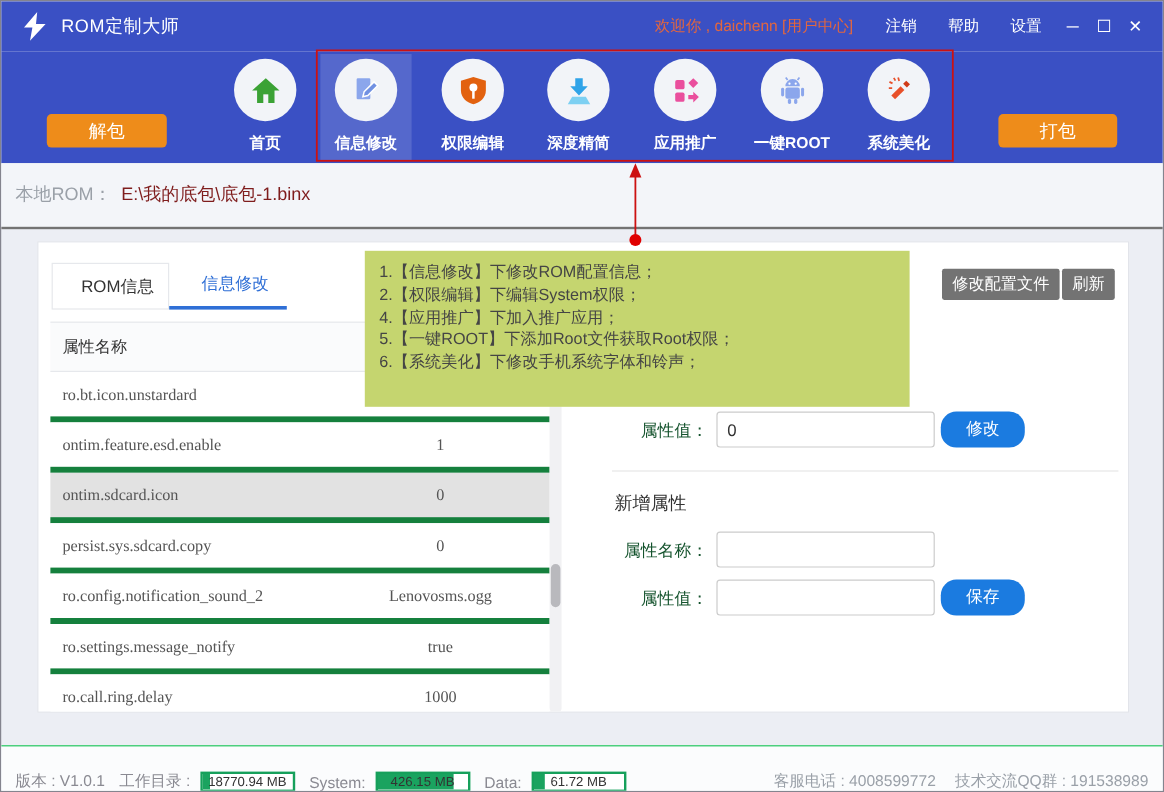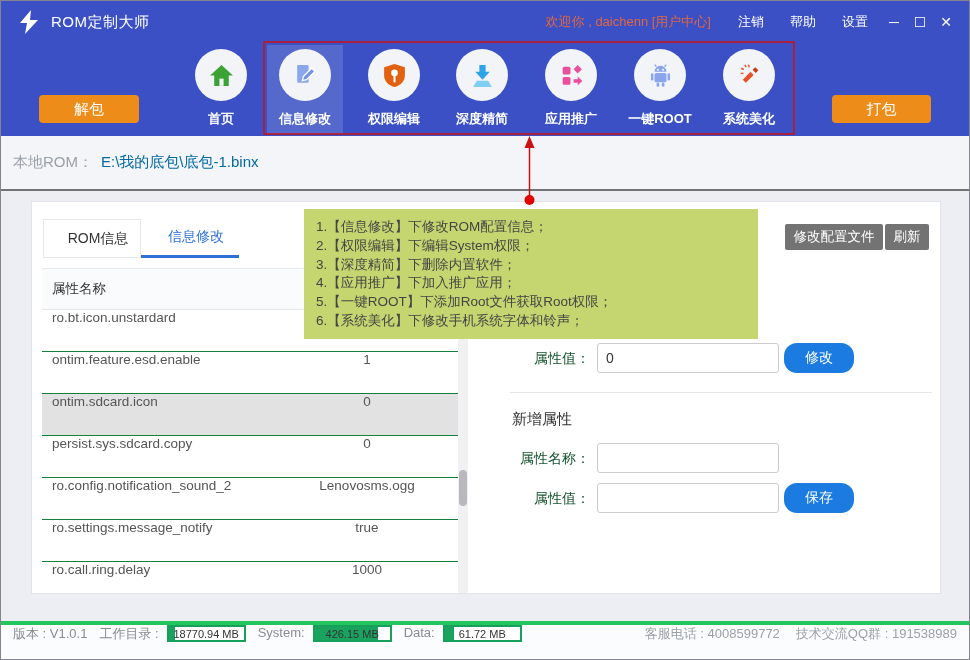--- a/index.html
+++ b/index.html
@@ -22,30 +22,30 @@
   #unpack-btn { left:38px; top:52px; width:100px; height:28px; }
   #pack-btn  { left:831px; top:52px; width:99px; height:28px; }
   .nav-item { position:absolute; top:2px; width:76px; height:89px; display:flex; flex-direction:column; align-items:center; cursor:pointer; }
   .nav-item.sel { background:rgba(255,255,255,0.14); }
   .circ { width:52px; height:52px; border-radius:50%; background:#f2f4f8; margin-top:4px; display:flex; align-items:center; justify-content:center; }
   .nav-label { color:#fff; font-size:13px; font-weight:600; margin-top:9px; white-space:nowrap; }
 
   
   .pathbar { position:absolute; left:0; top:135px; width:100%; height:55px; background:#f3f5f9; border-bottom:2px solid #737373; display:flex; align-items:center; }
   .path-label { color:#9aa0a8; font-size:15px; margin-left:12px; }
-  .path-value { color:#0369a1; font-size:15px; margin-left:8px; }
+  .path-value { color:#7f1d1d; font-size:15px; margin-left:8px; }
 
   
   .panel { position:absolute; left:30px; top:200px; width:910px; height:393px; background:#fff; border:1px solid #e2e4ea; overflow:hidden; z-index:1; }
   .tab { position:absolute; top:17px; height:39px; width:98px; display:flex; align-items:center; justify-content:center; font-size:14px; cursor:pointer;padding-left:12px; }
   #tab-rom { left:11px; color:#333; border:1px solid #e6e8ec; background:#fff; }
   #tab-edit { left:109px; color:#2f6fd6; border-bottom:3px solid #2f6fd6; }
   .thead { position:absolute; left:10px; top:66px; width:416px; height:42px; background:#fafbfc; border-top:1px solid #e6e8ec; border-bottom:1px solid #e6e8ec; display:flex; align-items:center; font-size:13.5px; color:#333; }
   .thead span { margin-left:10px; }
-  .trow { position:absolute; left:10px; width:416px; height:42px; border-bottom:1px solid #15803d; display:flex; align-items:flex-start; font-size:13.5px; color:#555; cursor:pointer; background:#fff; }
+  .trow { position:absolute; left:10px; width:416px; height:42px; border-bottom:5px solid #15803d; display:flex; align-items:center; font-size:13.5px; color:#555; cursor:pointer; background:#fff;font-family:Liberation Serif, serif; }
   .trow.sel { background:#e2e2e2; }
   .tname { margin-left:10px; }
   .tval { position:absolute; left:240px; width:170px; text-align:center; }
   .vscroll { position:absolute; left:426px; top:108px; width:10px; height:285px; background:#f1f1f3; border-radius:5px; }
   .vthumb { position:absolute; left:1px; top:160px; width:8px; height:36px; background:#b9b9bd; border-radius:4px; cursor:pointer; }
 
   
   .btn-green { position:absolute; top:22px; height:26px; background:#737373; color:#fff; border:none; font-size:13.5px; font-family:inherit; cursor:pointer; border-radius:2px; }
   #cfg-btn { left:753px; width:98px; }
   #refresh-btn { left:853px; width:44px; }
@@ -56,21 +56,21 @@
   .add-title { position:absolute; left:480px; top:208px; color:#333; font-size:15px; }
 
   
   .tooltip { position:absolute; left:303px; top:208px; width:454px; height:130px; background:#c5d56f; z-index:5; padding:9px 0 4px 12px; }
   .tooltip div { font-size:13.5px; color:#454545; line-height:18.8px; white-space:nowrap; }
 
   
   .annot { position:absolute; left:0; top:0; width:970px; height:660px; z-index:6; pointer-events:none; }
 
   
-  .statusbar { position:absolute; left:0; top:620px; width:100%; height:39px; background:#fbfcfd; border-top:4px solid #22c55e; display:flex; align-items:flex-start; font-size:13px; color:#8a8a92; }
+  .statusbar { position:absolute; left:0; top:620px; width:100%; height:39px; background:#fbfcfd; border-top:1px solid #22c55e; display:flex; align-items:flex-end; font-size:13px; color:#8a8a92; }
   .sb-item { margin-left:12px; white-space:nowrap; }
   .meter { position:relative; width:79px; height:17px; border:2px solid #16a05b; background:#fff; margin-left:8px; overflow:hidden; }
   .meter .fill { position:absolute; left:0; top:0; bottom:0; background:#1aa35f; }
   .meter .mtext { position:absolute; left:0; top:0; width:100%; height:100%; display:flex; align-items:center; justify-content:center; font-size:11px; color:#333; white-space:nowrap; }
   .sb-right { position:absolute; right:12px; display:flex; gap:16px; color:#9aa0a8; font-size:13px; }
 </style>
 </head>
 <body>
 
 <div class="window">
@@ -244,21 +244,20 @@
     <input class="frm-input" style="top: 241px;">
 
     <span class="frm-label" style="left:468px; top:288px">属性值：</span>
     <input class="frm-input" style="top: 281px;">
     <button class="btn-blue" style="top:281px">保存</button>
   </div>
 
   <div class="tooltip">
     <div>1.【信息修改】下修改ROM配置信息；</div>
     <div>2.【权限编辑】下编辑System权限；</div>
-    <div>3.【深度精简】下删除内置软件；</div>
     <div>4.【应用推广】下加入推广应用；</div>
     <div>5.【一键ROOT】下添加Root文件获取Root权限；</div>
     <div>6.【系统美化】下修改手机系统字体和铃声；</div>
   </div>
 
   <svg class="annot" viewBox="0 0 970 660">
     <rect x="263" y="41" width="530" height="92" fill="none" stroke="#cc1111" stroke-width="1.5"></rect>
     <line x1="528.5" y1="145" x2="528.5" y2="195" stroke="#cc1111" stroke-width="1.5"></line>
     <polygon points="523.5,147 533.5,147 528.5,135" fill="#cc1111"></polygon>
     <circle cx="528.5" cy="199" r="5" fill="#e00000"></circle>

